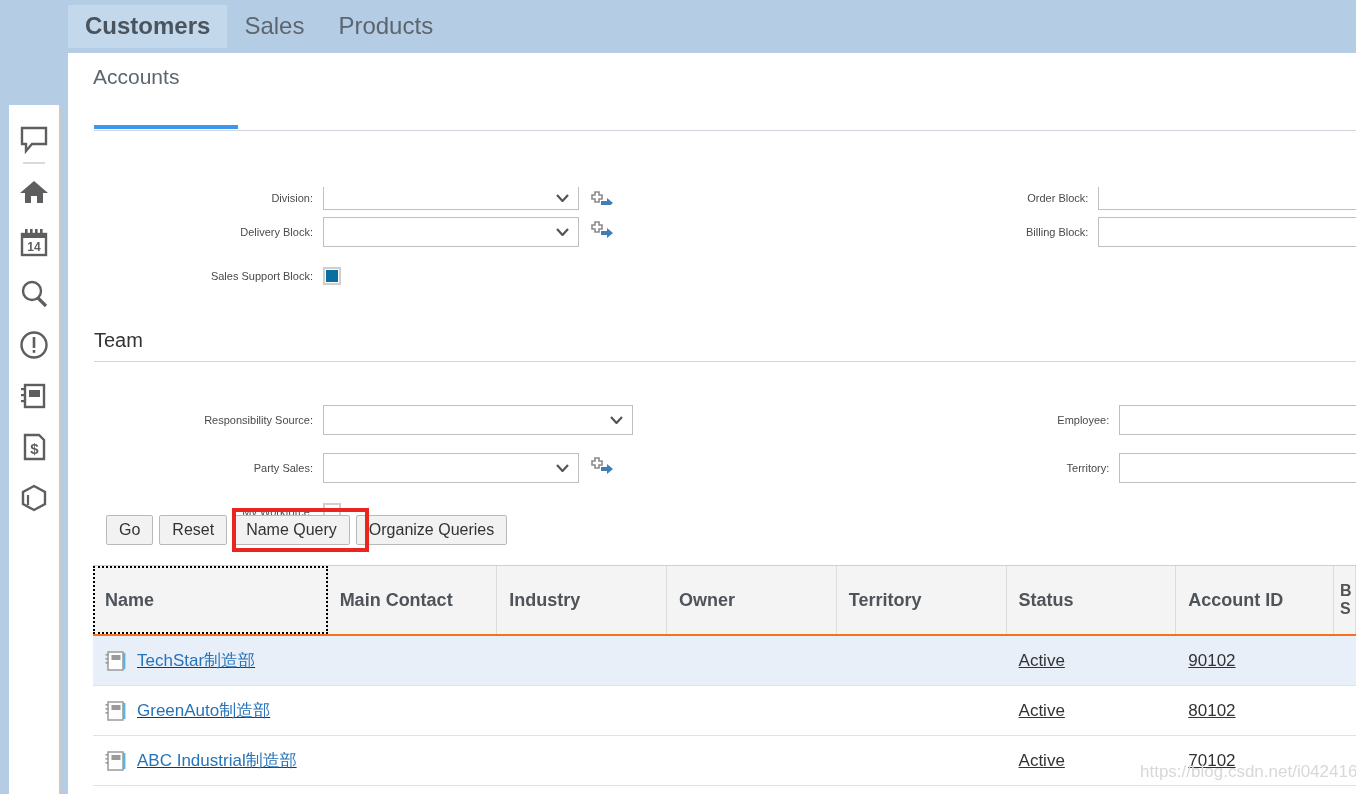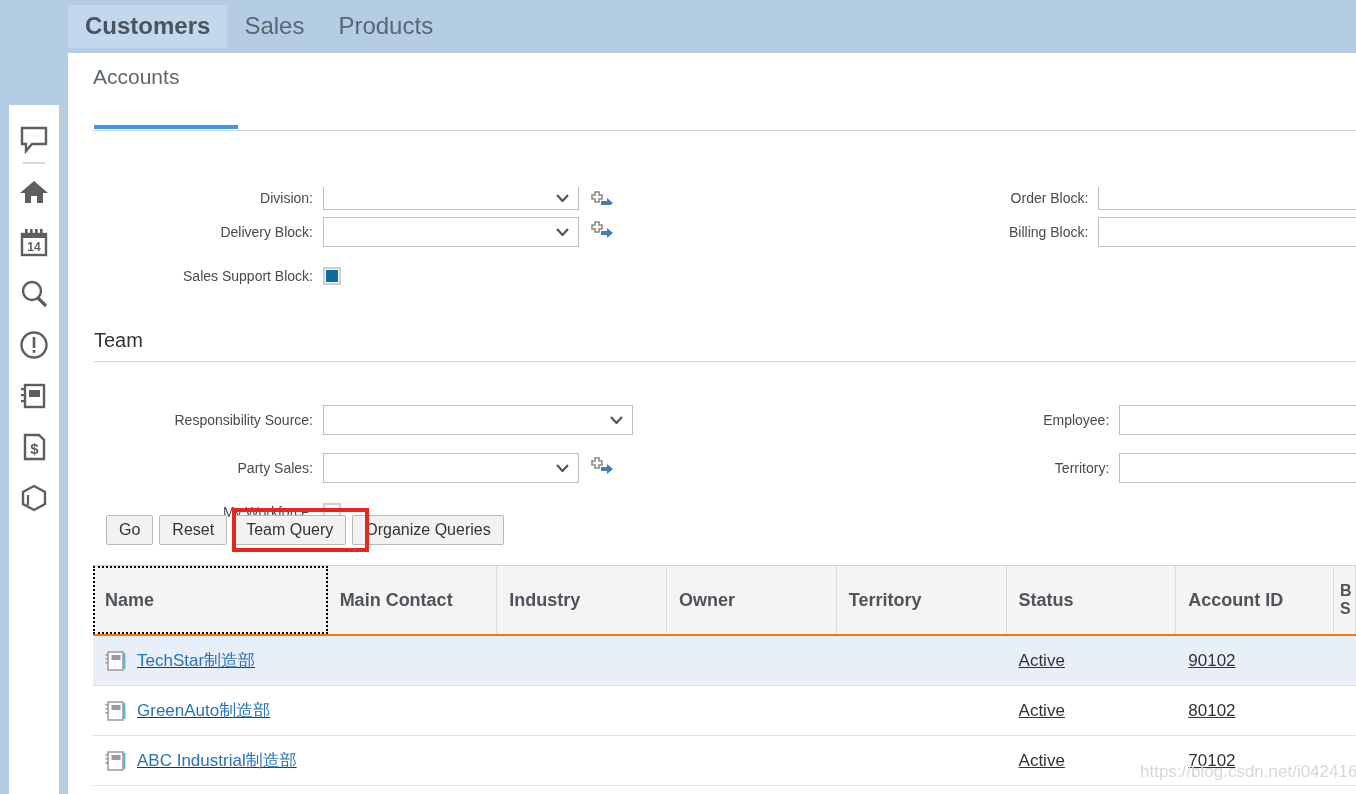--- a/index.html
+++ b/index.html
@@ -124,21 +124,21 @@
     left: 0; top: 78px;
     width: 1288px;
   }
   .field-row {
     position: absolute;
     display: flex;
     align-items: center;
     height: 30px;
   }
   .field-label {
-    font-size: 14px;
+    font-size: 11px;
     color: #4a4a4a;
     text-align: right;
     white-space: nowrap;
   }
   .sel {
     height: 30px;
     border: 1px solid #bfbfbf;
     background: #ffffff;
     box-sizing: border-box;
     position: relative;
@@ -488,21 +488,21 @@
         <div class="txt" style="width:300px; margin-left:10px;">
           
         </div>
       </div>
 
     </div>
 
     <div class="btnrow" style="left:38px; top:462px;align-items:flex-end;">
       <div class="btn">Go</div>
       <div class="btn">Reset</div>
-      <div class="btn">Team Query</div>
+      <div class="btn">Name Query</div>
       <div class="btn">Organize Queries</div>
     </div>
     <div class="annot-box" style="left:164px; top:455px;"></div>
 
     <div class="tbl" style="left:25px; top:512px; width:1263px;">
       <div class="thead">
         <div class="th focus" style="width:235px;">Name</div>
         <div class="th" style="width:170px;">Main Contact</div>
         <div class="th" style="width:170px;">Industry</div>
         <div class="th" style="width:170px;">Owner</div>

